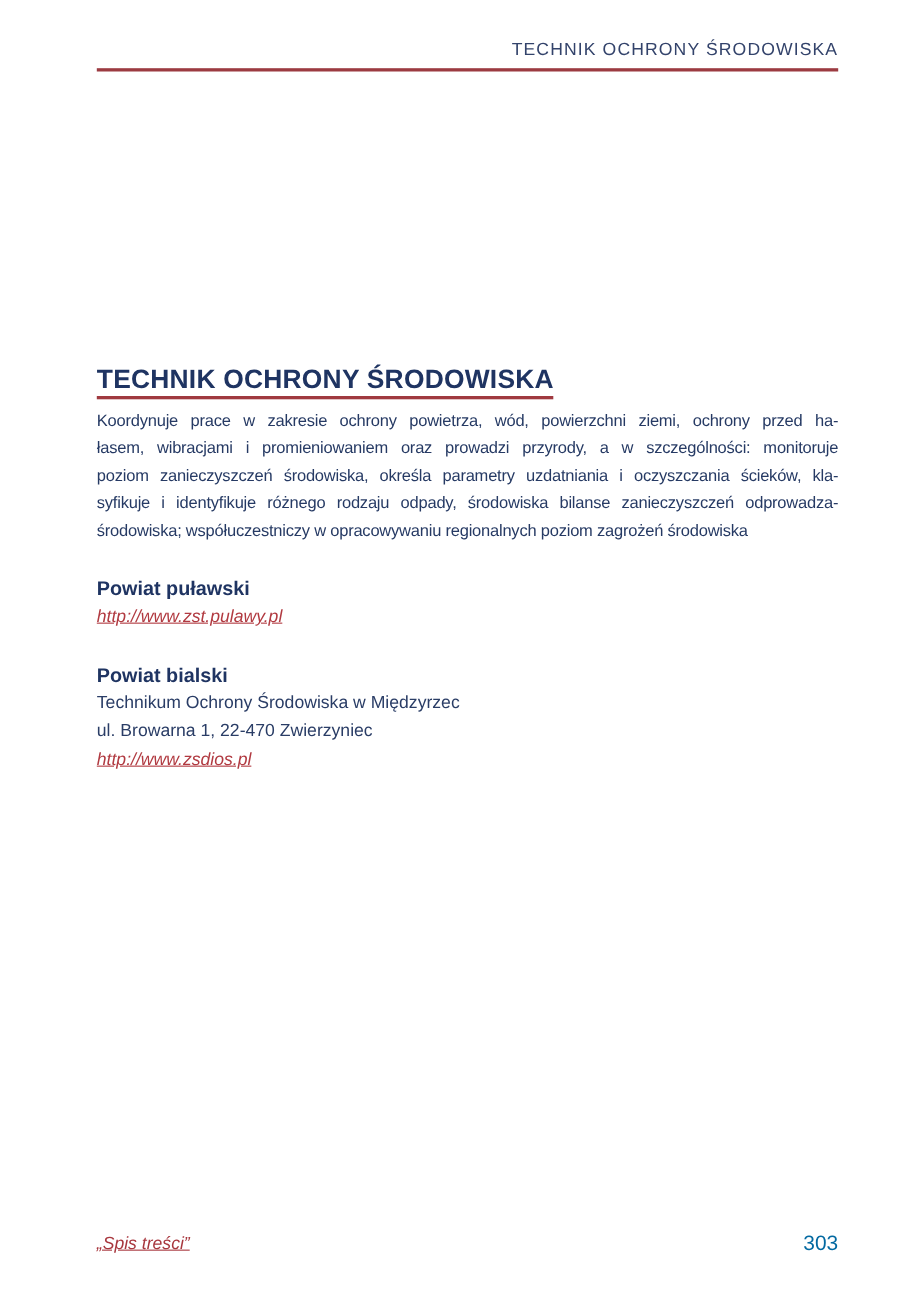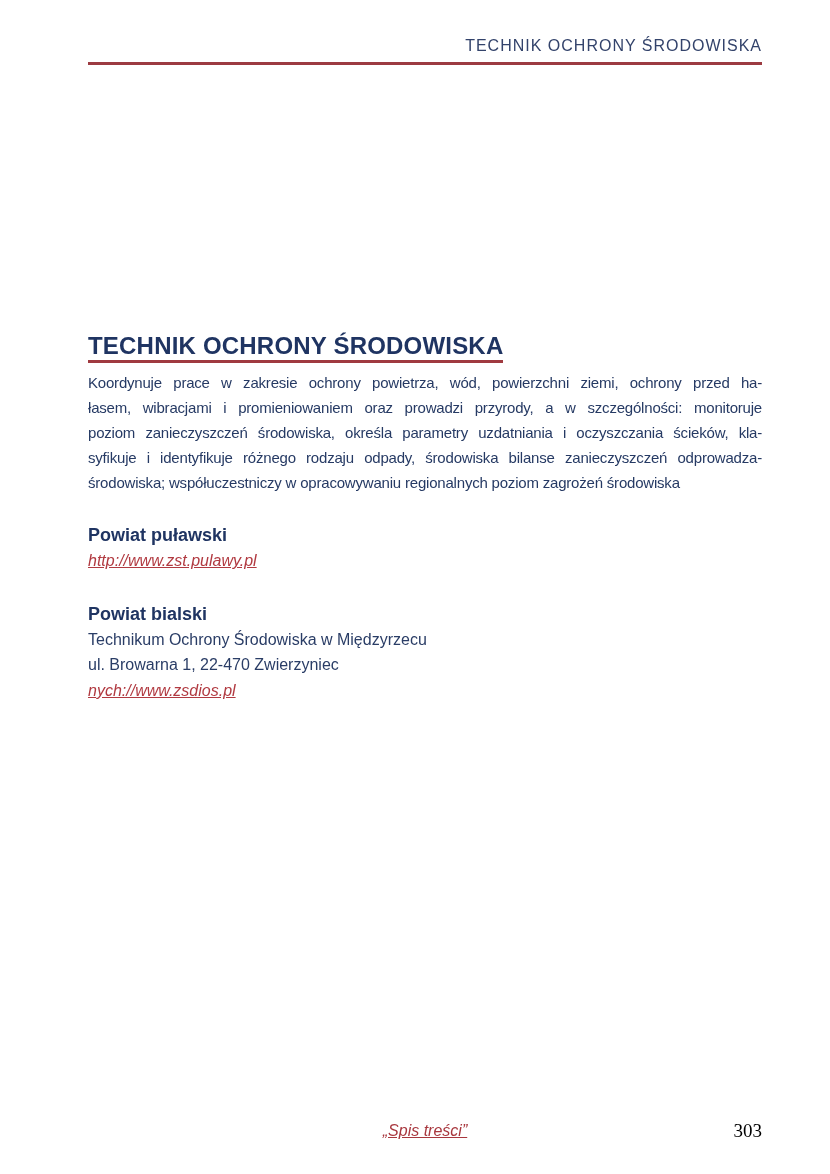--- a/index.html
+++ b/index.html
@@ -103,37 +103,37 @@
   
   .footer {
     position: absolute;
     top: 1119px;
     left: 88px;
     right: 68px;
     height: 24px;
   }
   .toc-link {
     display: block;
-    text-align: center;
+    text-align: left;
     font-size: 16px;
     line-height: 24px;
     font-style: italic;
     color: #a8373e;
     text-decoration: underline;
     text-decoration-color: #a8373e;
     cursor: pointer;
   }
   .page-number {
     position: absolute;
     right: 0;
     top: 0;
-    font-family: Liberation Serif, serif;
+    font-family: Liberation Sans, sans-serif;
     font-size: 19px;
     line-height: 24px;
-    color: #000000;
+    color: #0369a1;
   }
 </style>
 </head>
 <body>
 
 <div class="running-header">TECHNIK OCHRONY ŚRODOWISKA</div>
 
 <div class="top-rule"></div>
 
 <div class="main">
@@ -149,23 +149,23 @@
   </div>
 
 
   <section class="powiat">
     <h2 class="powiat-heading">Powiat puławski</h2>
     <a class="site-link">http://www.zst.pulawy.pl</a>
   </section>
 
   <section class="powiat">
     <h2 class="powiat-heading">Powiat bialski</h2>
-    <div class="info-line">Technikum Ochrony Środowiska w Międzyrzecu</div>
+    <div class="info-line">Technikum Ochrony Środowiska w Międzyrzec</div>
     <div class="info-line">ul. Browarna 1, 22-470 Zwierzyniec</div>
-    <a class="site-link">nych://www.zsdios.pl</a>
+    <a class="site-link">http://www.zsdios.pl</a>
   </section>
 
 </div>
 
 <div class="footer">
   <a class="toc-link">„Spis treści”</a>
   <span class="page-number">303</span>
 </div>
 
 </body></html>

